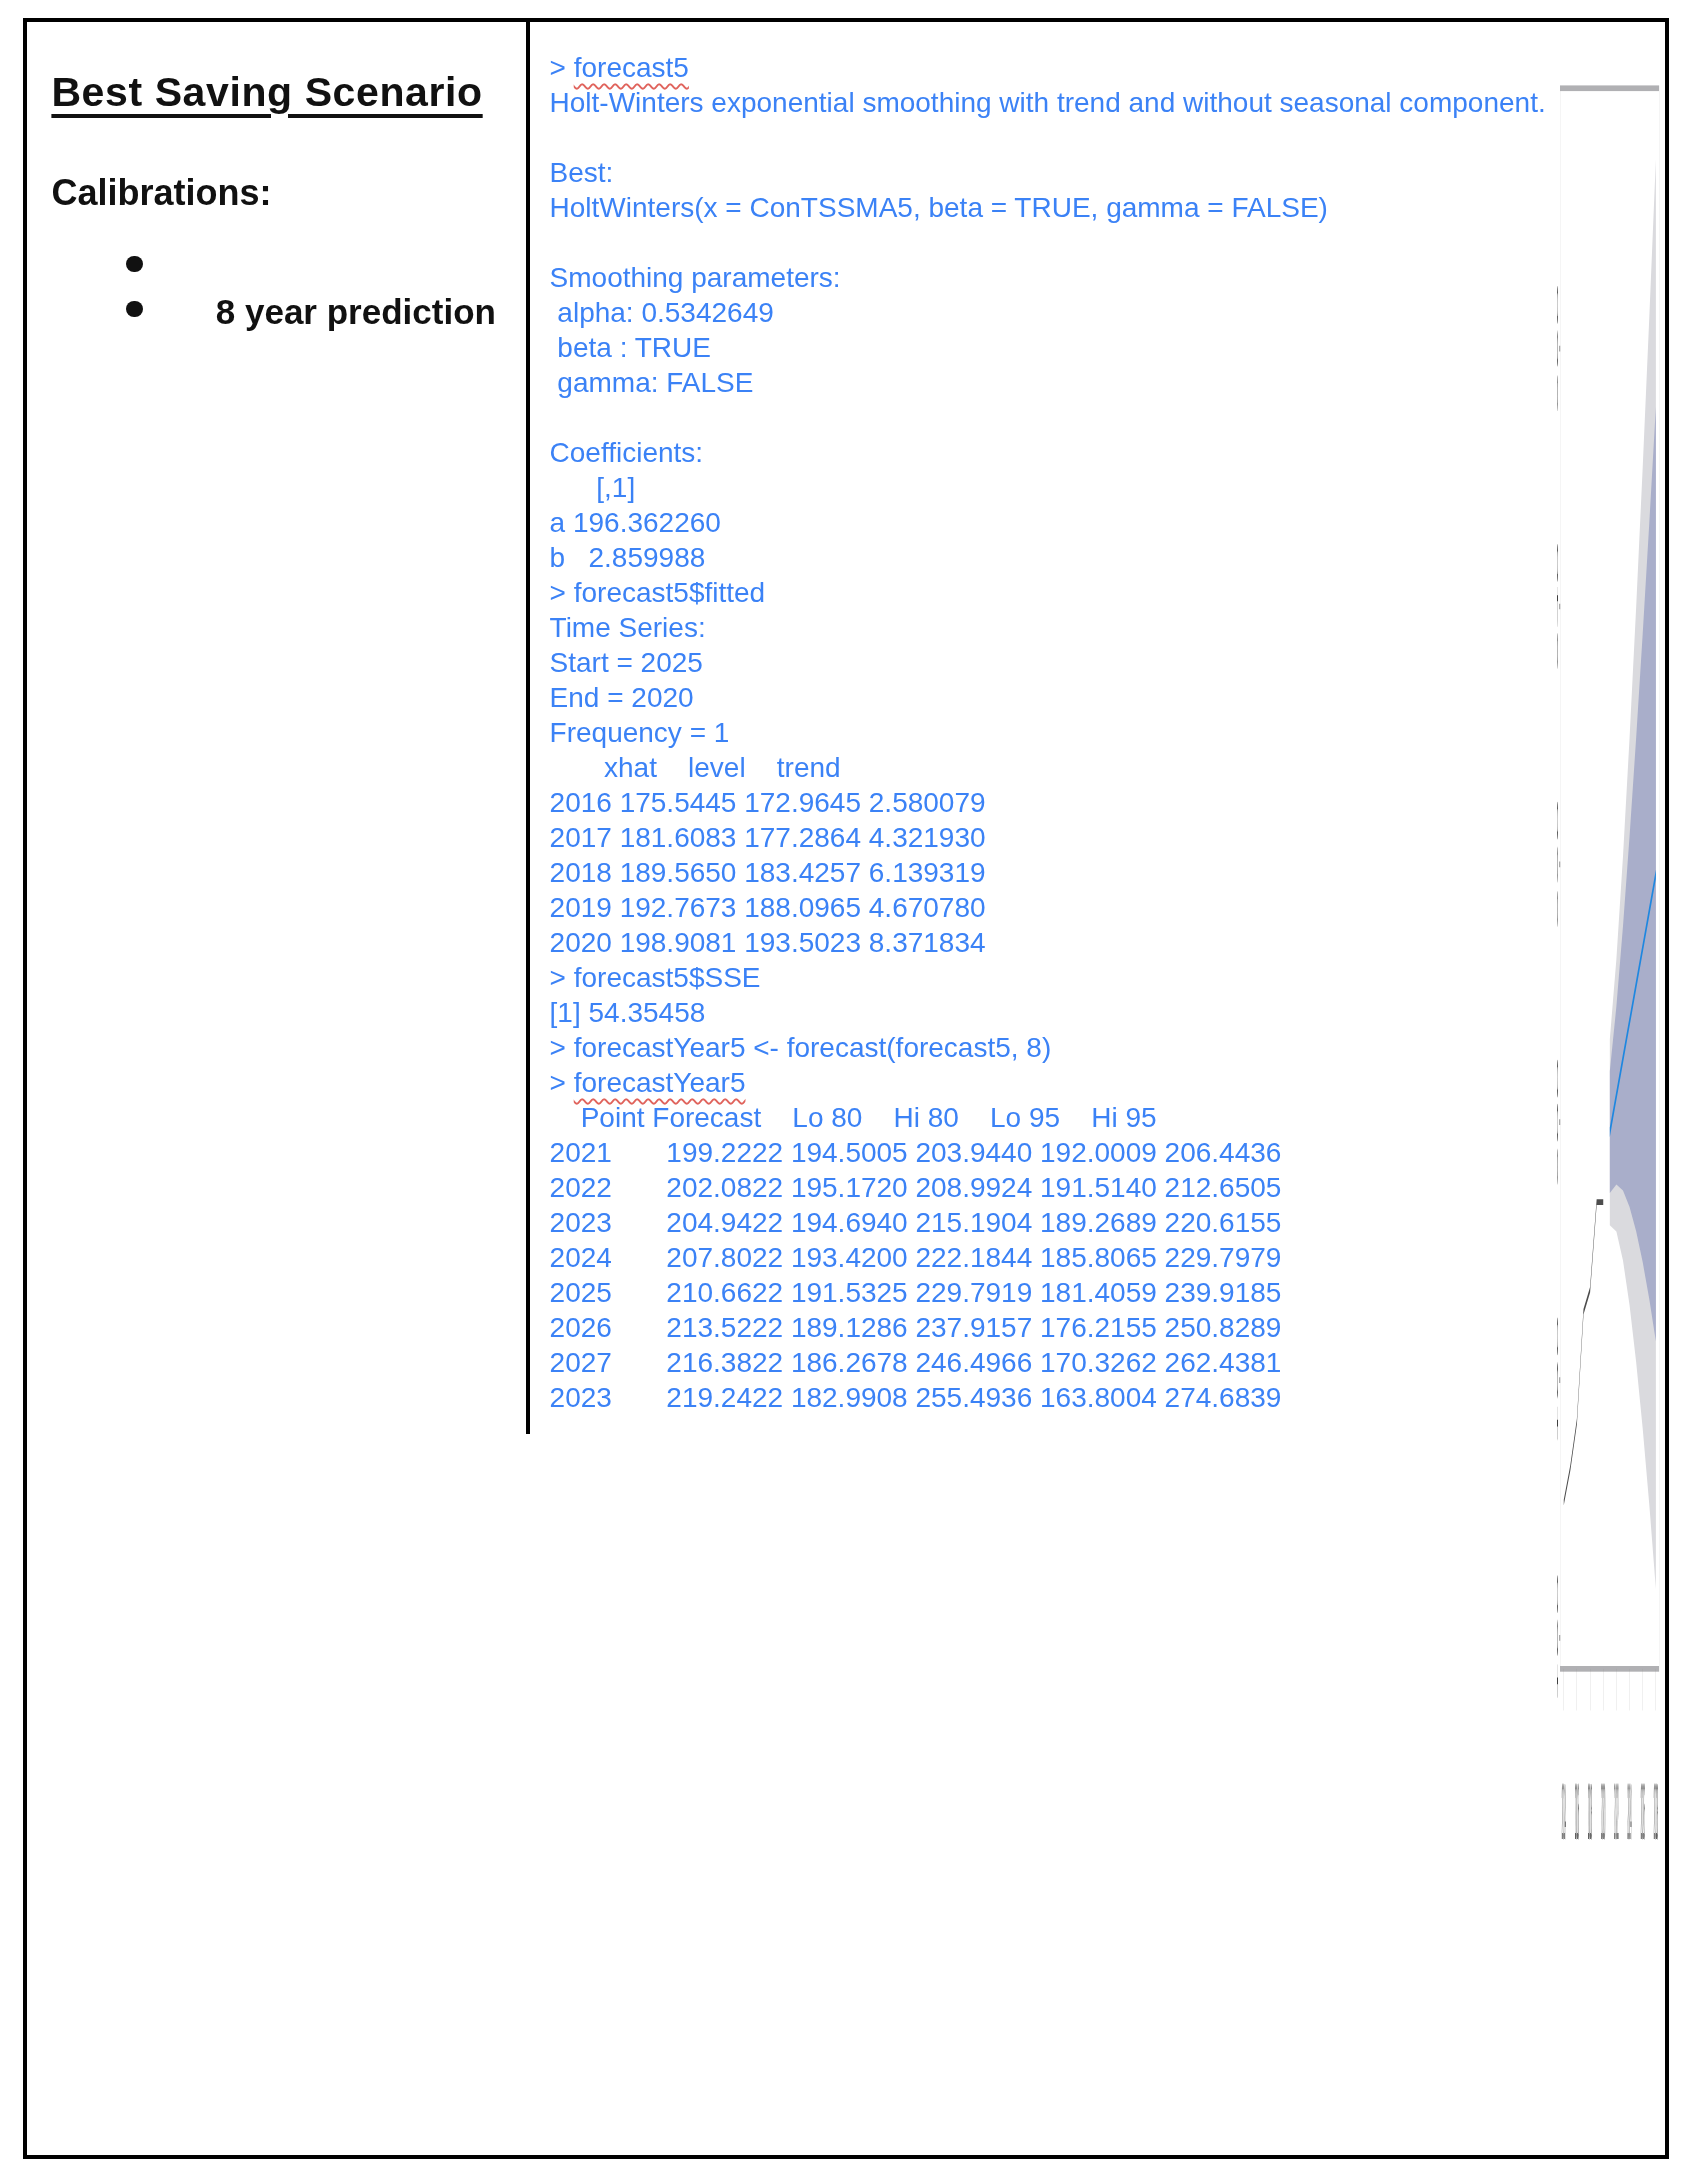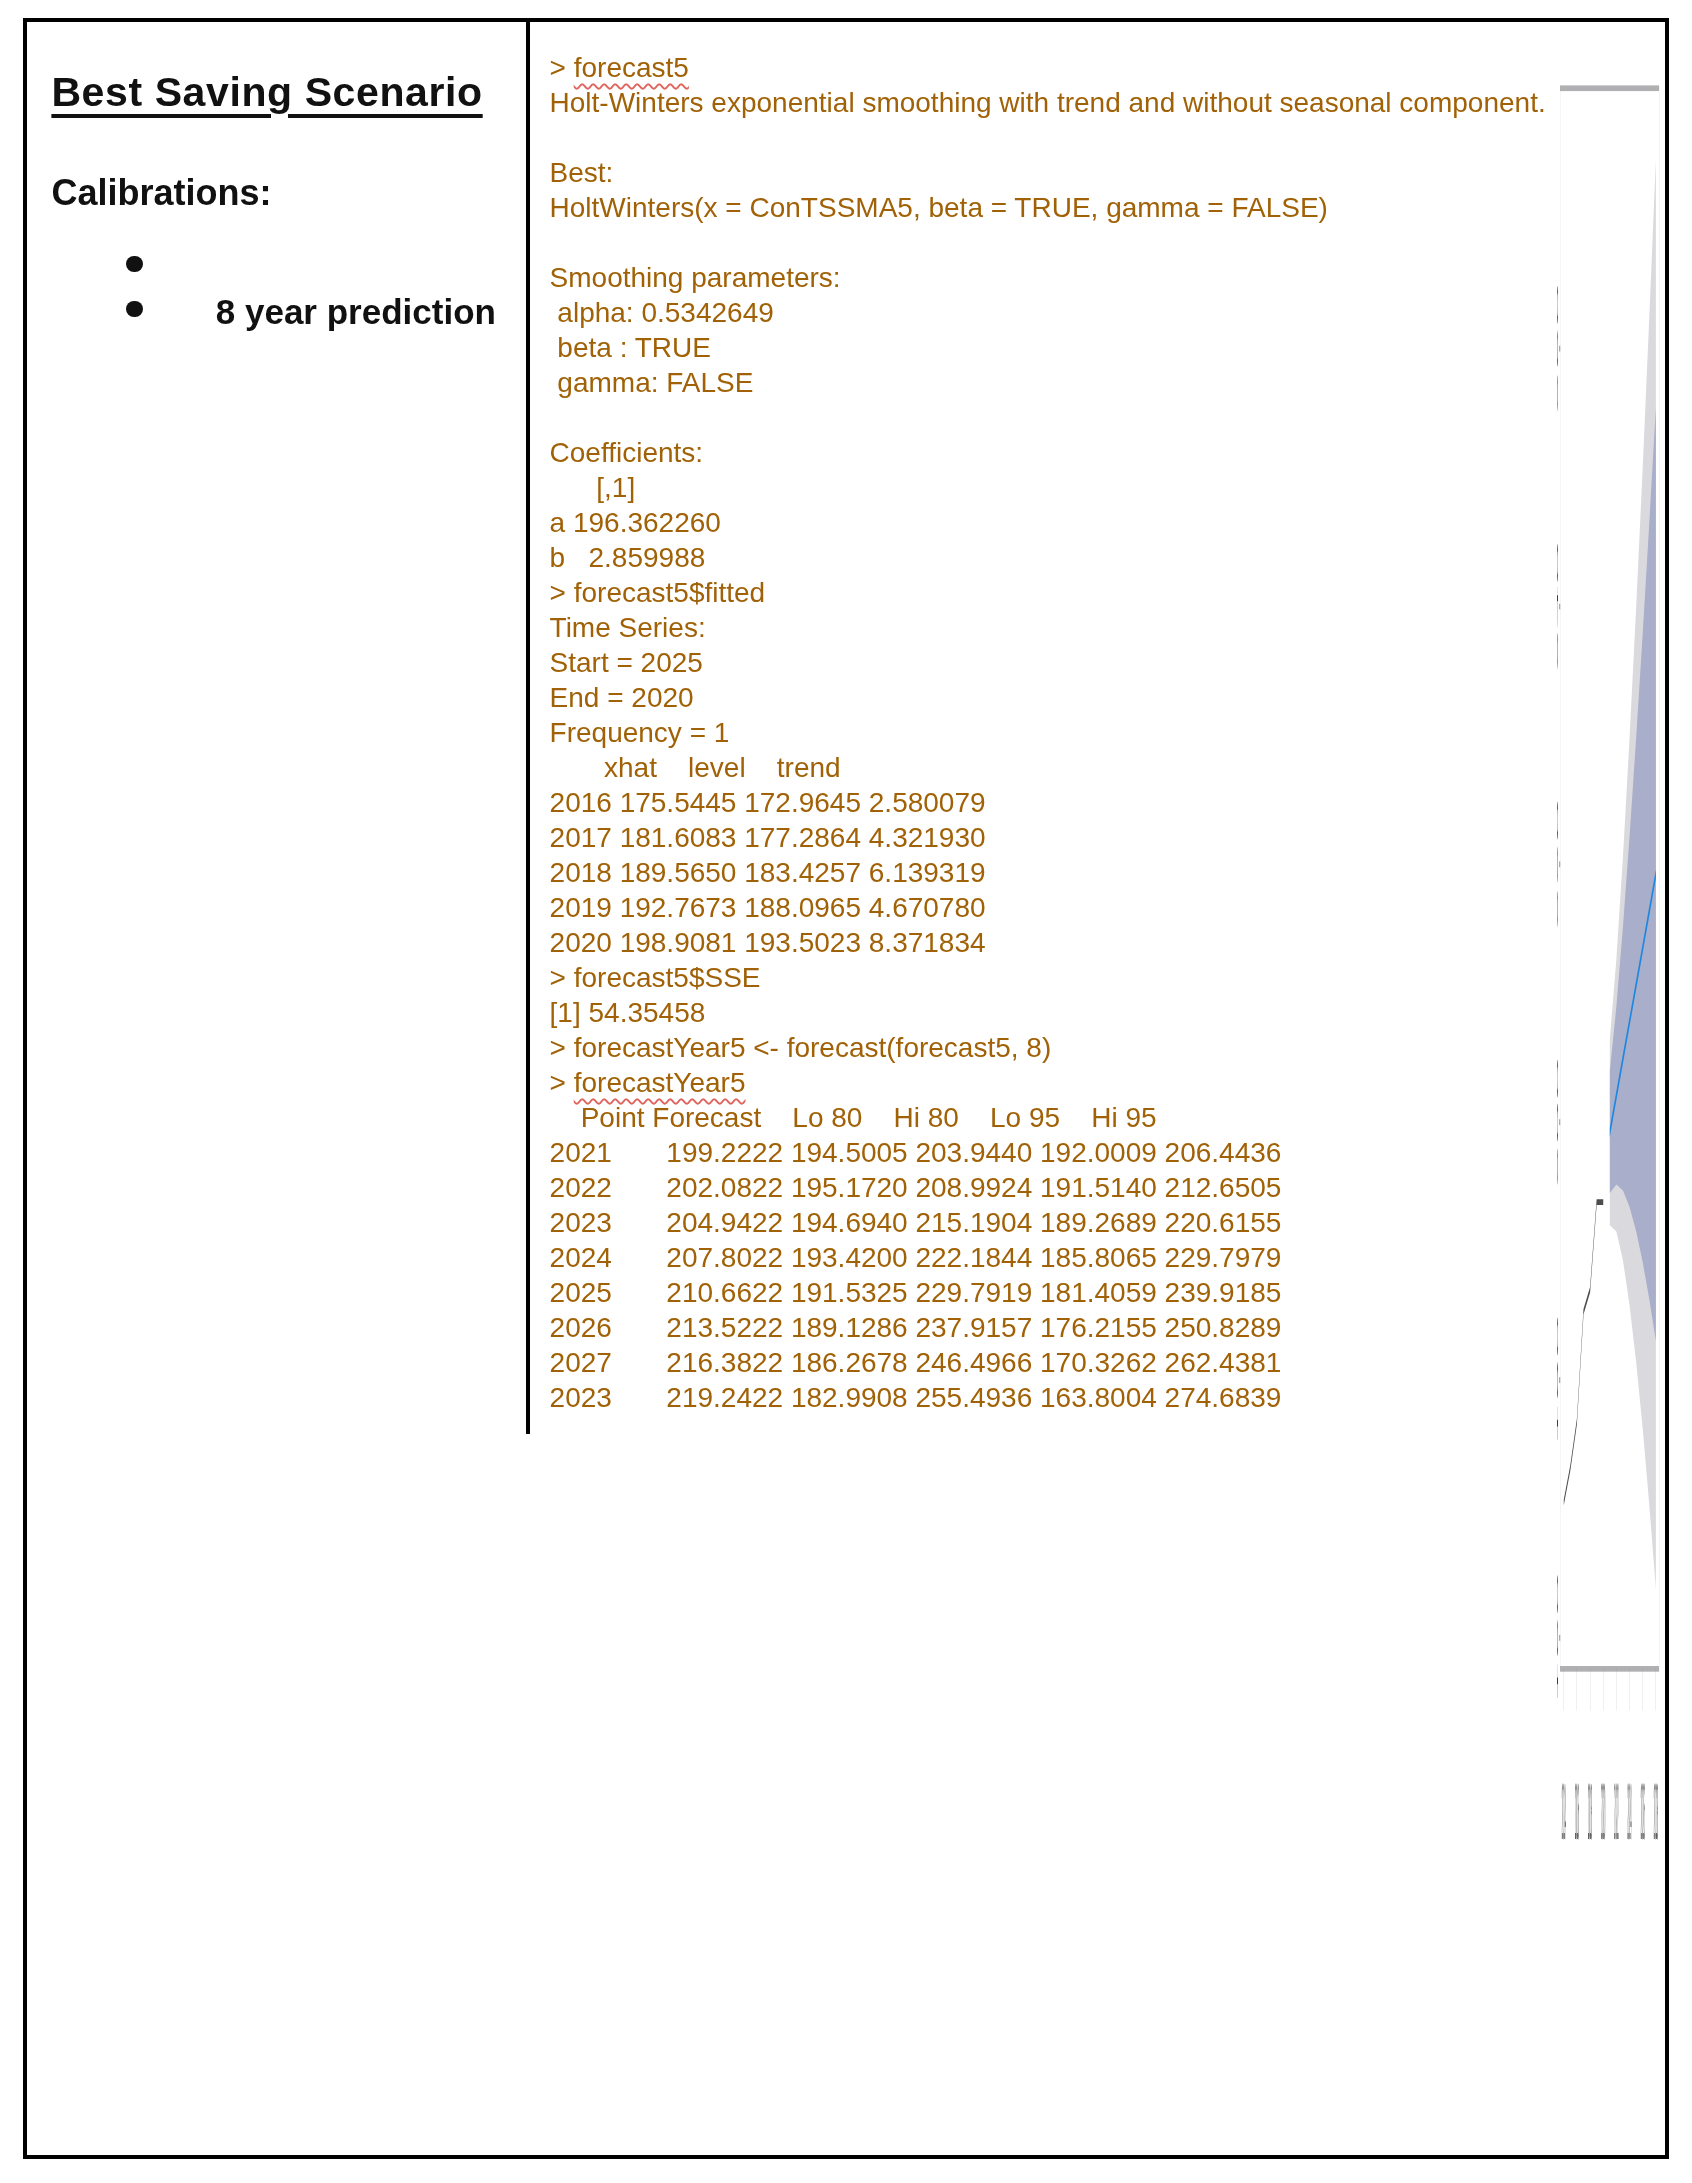--- a/index.html
+++ b/index.html
@@ -15,21 +15,21 @@
   .right-col{flex:1 1 auto;padding:28.4px 6.3px 0 20px;box-sizing:border-box;overflow:hidden;}
   .doc-title{font-size:41px;font-weight:bold;letter-spacing:0.6px;
              text-decoration:underline;text-decoration-thickness:3.8px;text-underline-offset:7.6px;}
   .calib-label{font-size:36px;font-weight:bold;margin-top:56px;}
   .bullets{list-style:none;margin:22px 0 0 0;padding:0 0 0 75px;}
   .bullets li{display:flex;align-items:flex-start;margin-bottom:8.8px;}
   .bullet-dot{width:16.4px;height:16.4px;border-radius:50%;background:#111;
               flex:0 0 auto;margin:20px 0 0 0;}
   .bullet-text{width:335px;margin-left:73px;font-size:35px;font-weight:bold;line-height:61px;}
   
-  .console{font-family:"Liberation Sans",sans-serif;font-size:28px;line-height:35px;color:#a16207;}
+  .console{font-family:"Liberation Sans",sans-serif;font-size:28px;line-height:35px;color:#3b82f6;}
   .cline{white-space:pre;height:35px;}
   .wavy{text-decoration:underline;text-decoration-style:wavy;
         text-decoration-color:#e0635c;text-decoration-thickness:1.9px;text-underline-offset:5.7px;}
   
   .h-sep{height:7.6px;background:#000;flex:0 0 auto;}
   .chart-section{flex:1 1 auto;position:relative;background:#fff;}
   .chart-svg{position:absolute;left:0;top:0;width:100%;height:100%;}
 </style>
 </head>
 <body>

